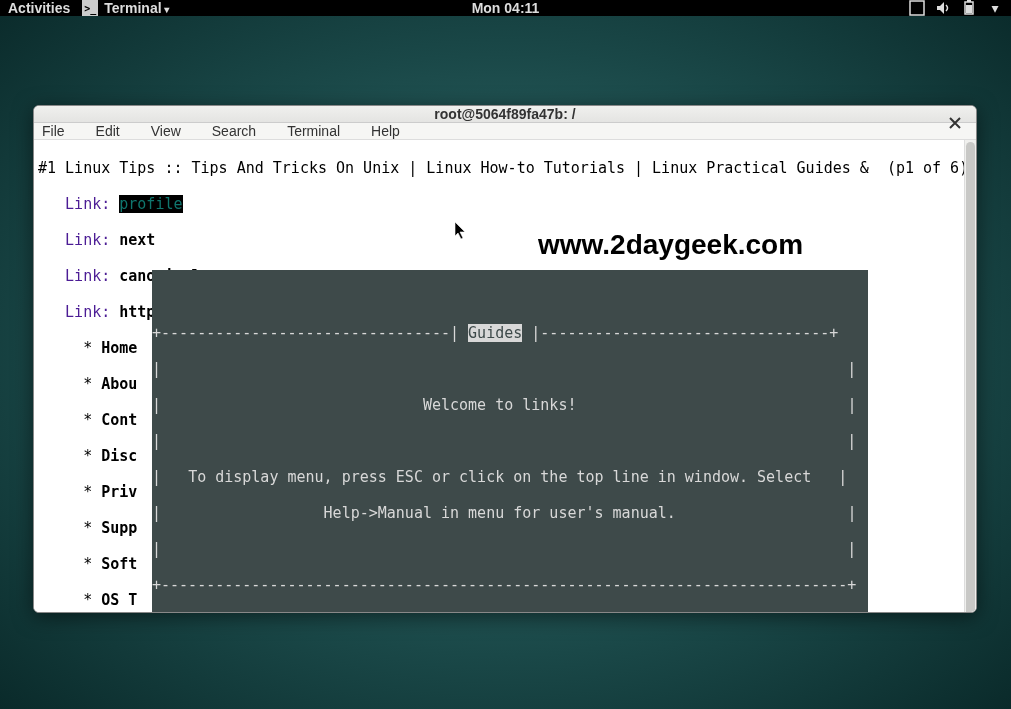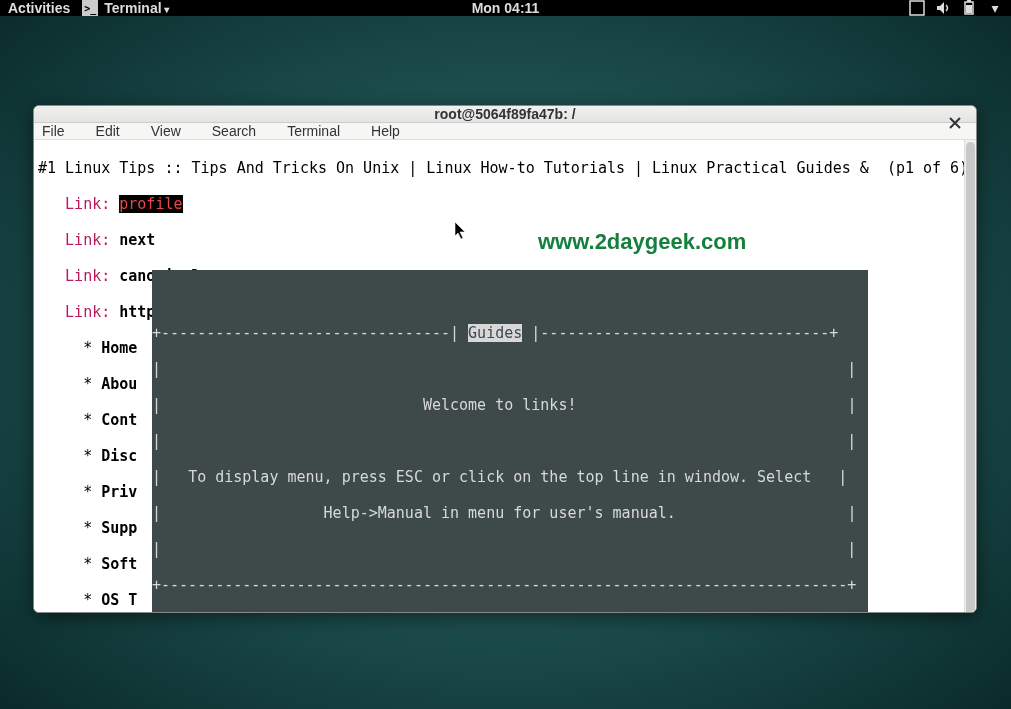--- a/index.html
+++ b/index.html
@@ -85,30 +85,30 @@
   background: #f0f0ee;
   border-left: 1px solid #ddd;
 }
 .scrollbar-thumb {
   position: absolute;
   top: 2px; left: 1px; right: 1px;
   height: 96%;
   background: #c8c8c6;
   border-radius: 6px;
 }
-.hl-inv { background: #000; color: #ef4444; margin-top: 20px; }
-.link-lbl { color: #be185d; margin-top: 16px; }
+.hl-inv { background: #000; color: #0f766e; margin-top: 20px; }
+.link-lbl { color: #4c1d95; margin-top: 16px; }
 .link-txt { font-weight: bold; }
 .pagepos { color: #000; }
 .overlay-url {
   position: absolute;
-  color: #15803d;
+  color: #000000;
   font-family: Arial, sans-serif;
   font-weight: bold;
-  font-size: 22px;
+  font-size: 28px;
   text-align: center;
 }
 .dialog {
   position: absolute;
   background: #3e4a4a;
   color: #d8d8d8;
   font-family: "DejaVu Sans Mono", "Courier New", monospace;
   font-size: 15px;
   line-height: 18px;
 }

